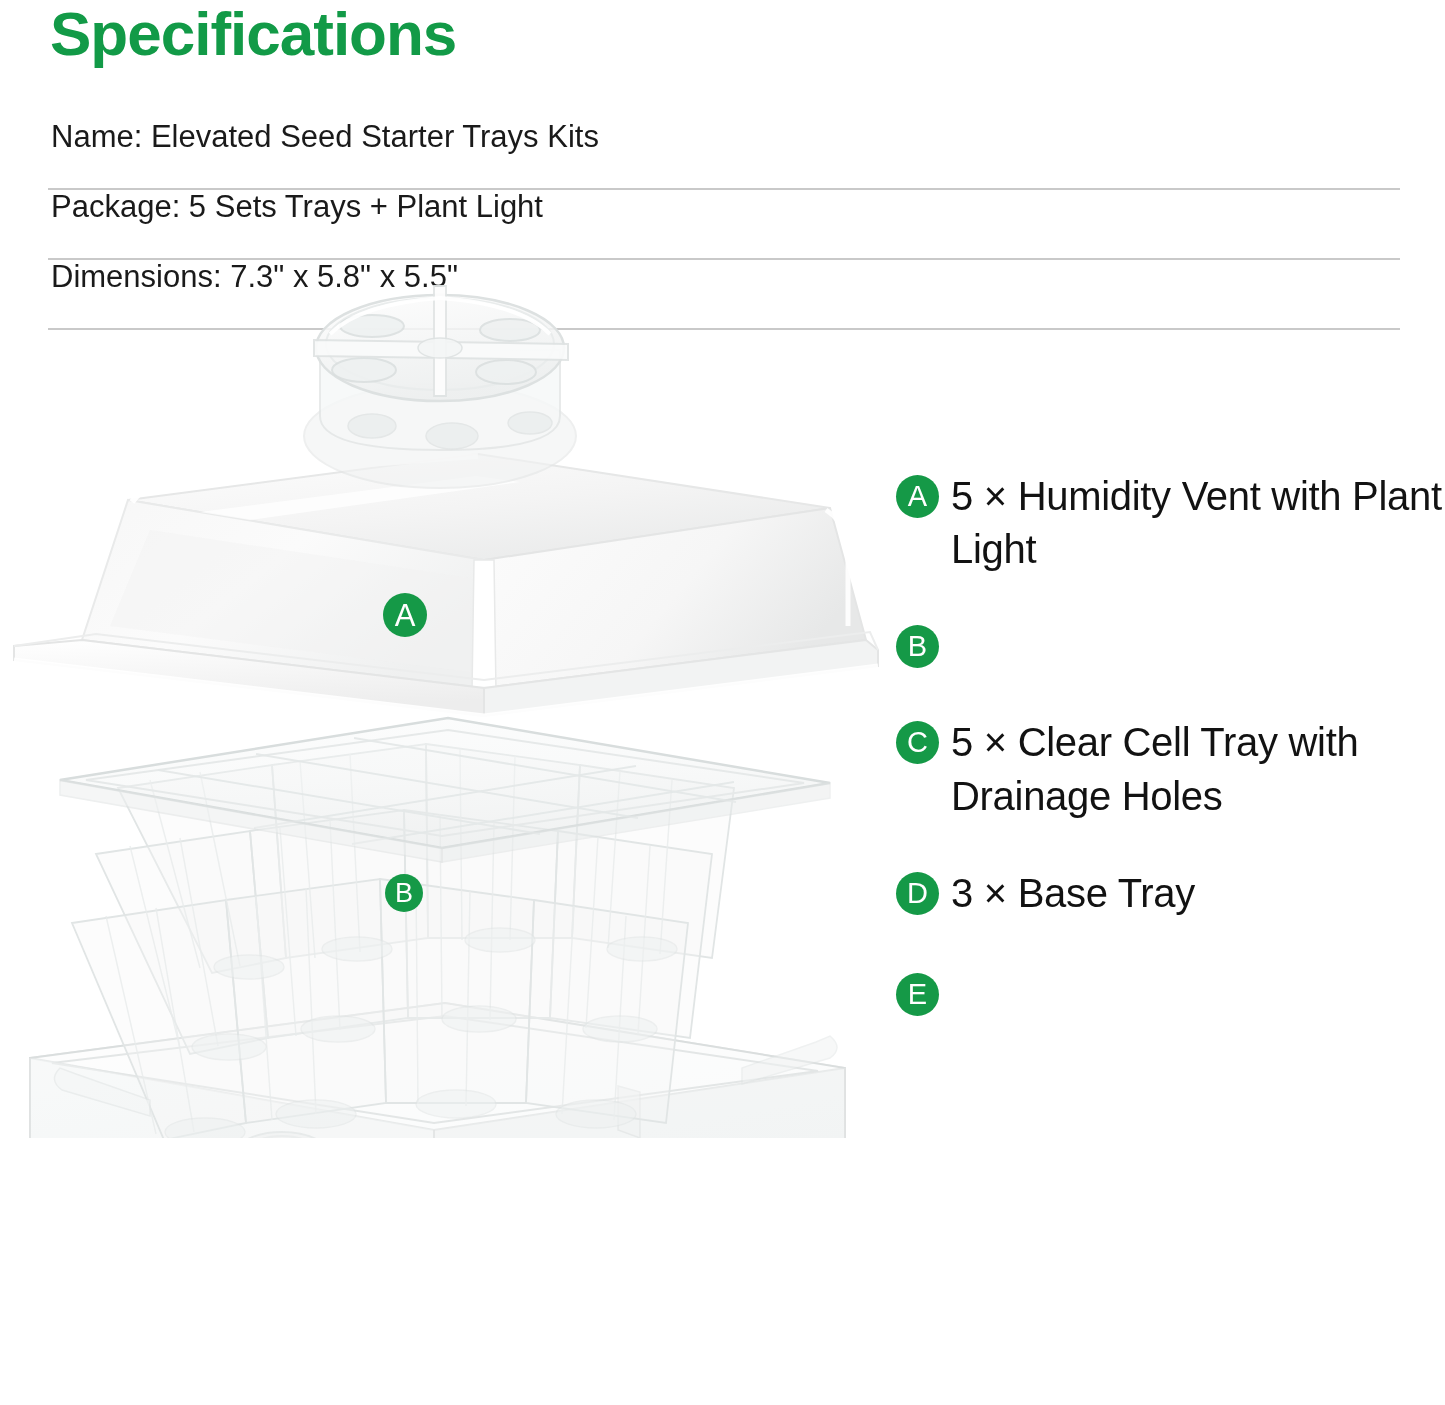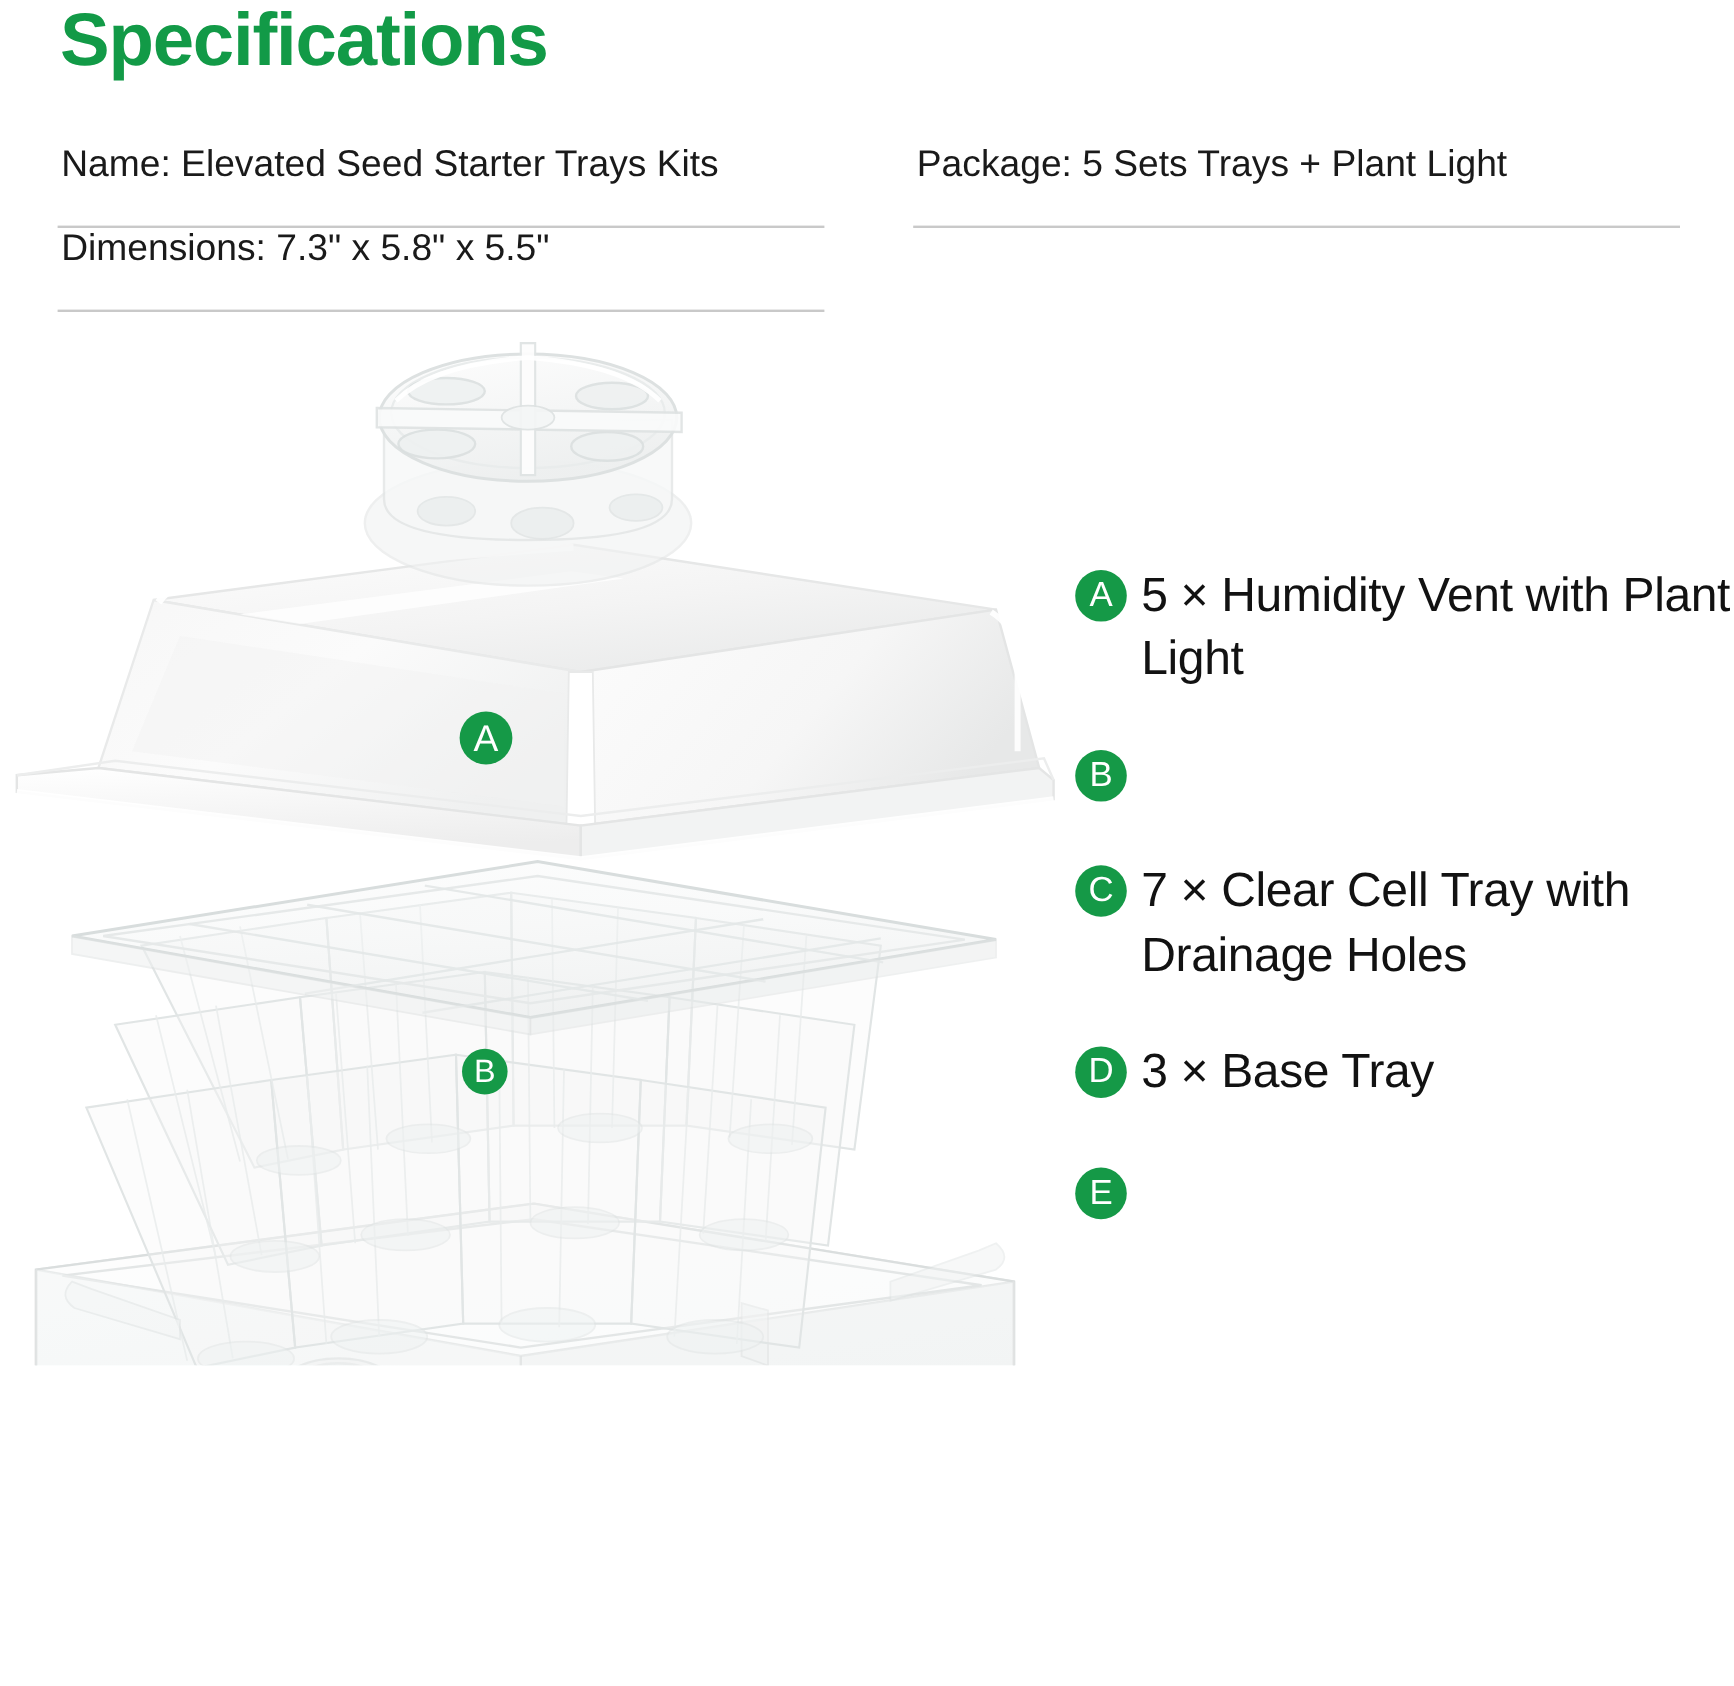--- a/index.html
+++ b/index.html
@@ -32,21 +32,21 @@
     line-height: 1.15;
     white-space: nowrap;
   }
 
   #spec-grid {
     position: absolute;
     left: 48px;
     top: 120px;
     width: 1352px;
     display: grid;
-    grid-template-columns: 1fr 1fr;
+    grid-template-columns: 1fr;
     column-gap: 74px;
     row-gap: 0px;
   }
   .spec-row {
     height: 68px;
     border-bottom: 2px solid #c9c9c9;
     display: flex;
     align-items: flex-start;
   }
   .spec-text {
@@ -404,21 +404,21 @@
       <span class="legend-badge">A</span>
       <span class="legend-text">5  × Humidity Vent with Plant Light</span>
     </div>
 
     <div class="legend-item compact">
       <span class="legend-badge">B</span>
     </div>
 
     <div class="legend-item">
       <span class="legend-badge">C</span>
-      <span class="legend-text">7  × Clear Cell Tray with Drainage Holes</span>
+      <span class="legend-text">5  × Clear Cell Tray with Drainage Holes</span>
     </div>
 
     <div class="legend-item compact">
       <span class="legend-badge">D</span>
       <span class="legend-text">3  × Base Tray</span>
     </div>
 
     <div class="legend-item">
       <span class="legend-badge">E</span>
     </div>

